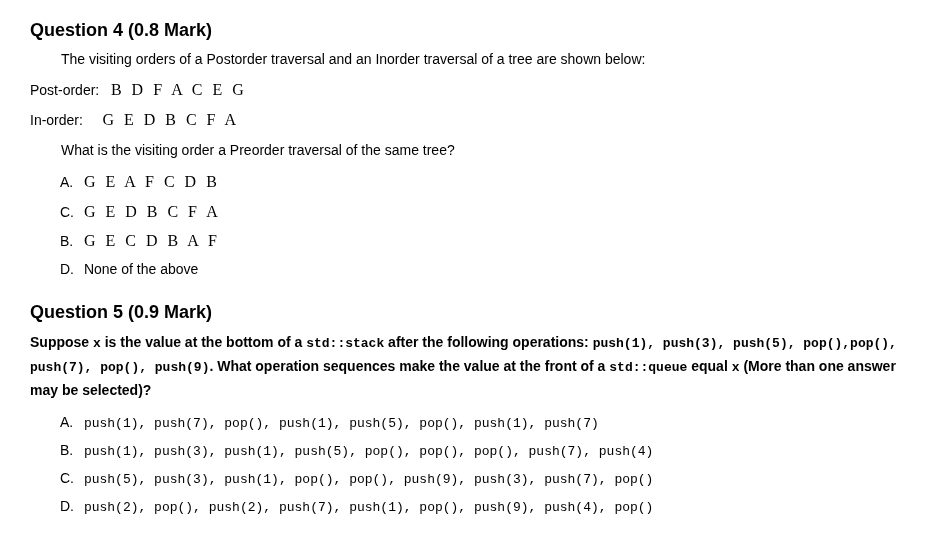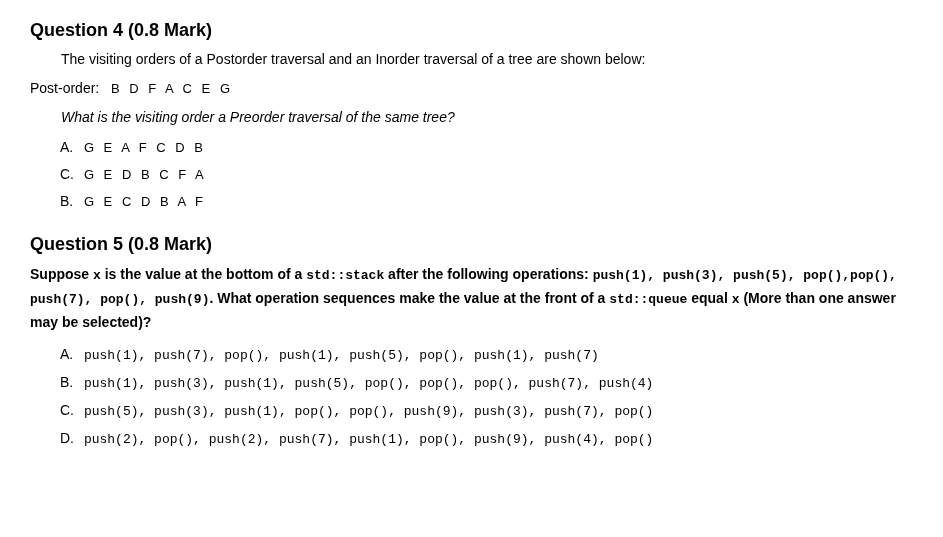--- a/index.html
+++ b/index.html
@@ -45,23 +45,23 @@
     .options-list li {
       margin-bottom: 4px;
       line-height: 1.6;
     }
     .option-label {
       display: inline-block;
       width: 20px;
       font-weight: normal;
     }
     .spaced-letters {
-      font-family: Liberation Sans, sans-serif;
+      font-family: Liberation Serif, serif;
       letter-spacing: 3px;
-      font-size: 13px;
+      font-size: 16px;
     }
     .q5-text {
       line-height: 1.6;
       margin-bottom: 10px;
       font-weight: bold;
     }
     .inline-mono {
       font-family: 'Courier New', Courier, monospace;
       font-size: 13px;
     }
@@ -72,41 +72,50 @@
 <div class="question-block">
   <div class="question-title">Question 4 (0.8 Mark)</div>
   <div class="question-text">The visiting orders of a Postorder traversal and an Inorder traversal of a tree are shown below:</div>
 
   <div class="traversal-line">
     <span class="traversal-label">Post-order:</span>
     <span>&nbsp;</span>
     <span class="spaced-letters">B D F A C E G</span>
   </div>
 
+  <div class="traversal-line">
+    <span class="traversal-label">In-order:</span>
+    <span>&nbsp;&nbsp;&nbsp;</span>
+    <span class="spaced-letters">G E D B C F A</span>
+  </div>
 
-  <div class="question-text" style="margin-top:8px;font-style:italic;">What is the visiting order a Preorder traversal of the same tree?</div>
+  <div class="question-text" style="margin-top:8px;">What is the visiting order a Preorder traversal of the same tree?</div>
 
   <ul class="options-list">
     <li>
       <span class="option-label">A.</span>
       <span class="spaced-letters">G E A F C D B</span>
     </li>
     <li>
       <span class="option-label">C.</span>
       <span class="spaced-letters">G E D B C F A</span>
     </li>
     <li>
       <span class="option-label">B.</span>
       <span class="spaced-letters">G E C D B A F</span>
     </li>
+    <li>
+      <span class="option-label">D.</span>
+      <span>None of the above</span>
+    </li>
   </ul>
 </div>
 
 <div class="question-block">
-  <div class="question-title">Question 5 (0.8 Mark)</div>
+  <div class="question-title">Question 5 (0.9 Mark)</div>
 
   <div class="q5-text">
     <span>Suppose </span><span class="inline-mono">x</span><span> is the value at the bottom of a </span><span class="inline-mono">std::stack</span><span> after the following operations: </span><span class="inline-mono">push(1), push(3), push(5), pop(),pop(), push(7), pop(), push(9)</span><span>. What operation sequences make the value at the front of a </span><span class="inline-mono">std::queue</span><span> equal </span><span class="inline-mono">x</span><span> (More than one answer may be selected)?</span>
   </div>
 
   <ul class="options-list">
     <li>
       <span class="option-label">A.</span>
       <span class="inline-mono">push(1), push(7), pop(), push(1), push(5), pop(), push(1), push(7)</span>
     </li>

